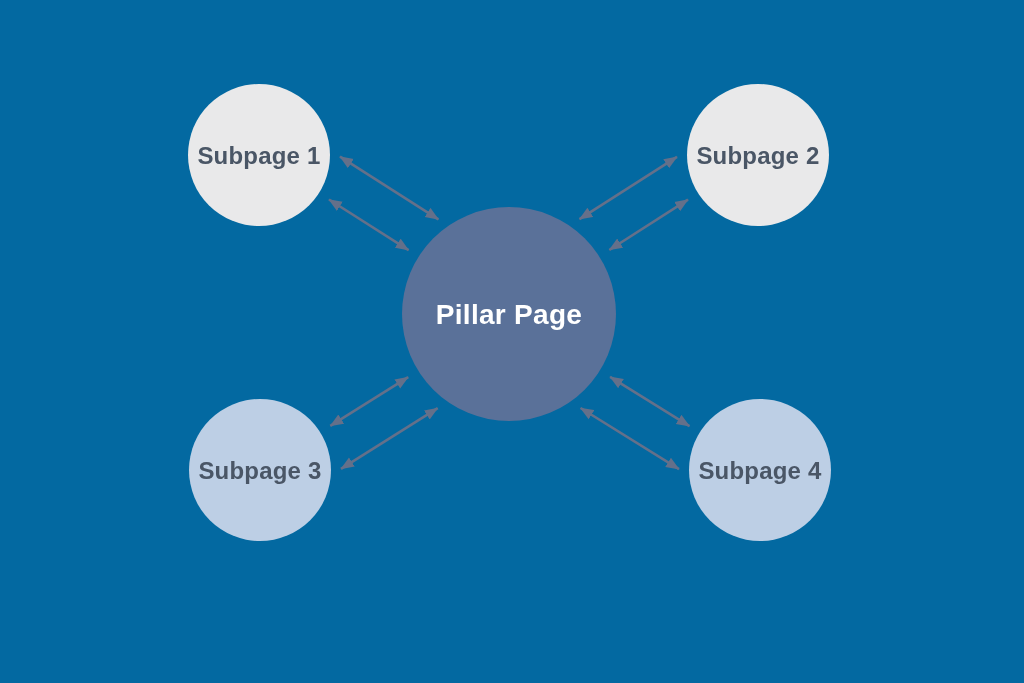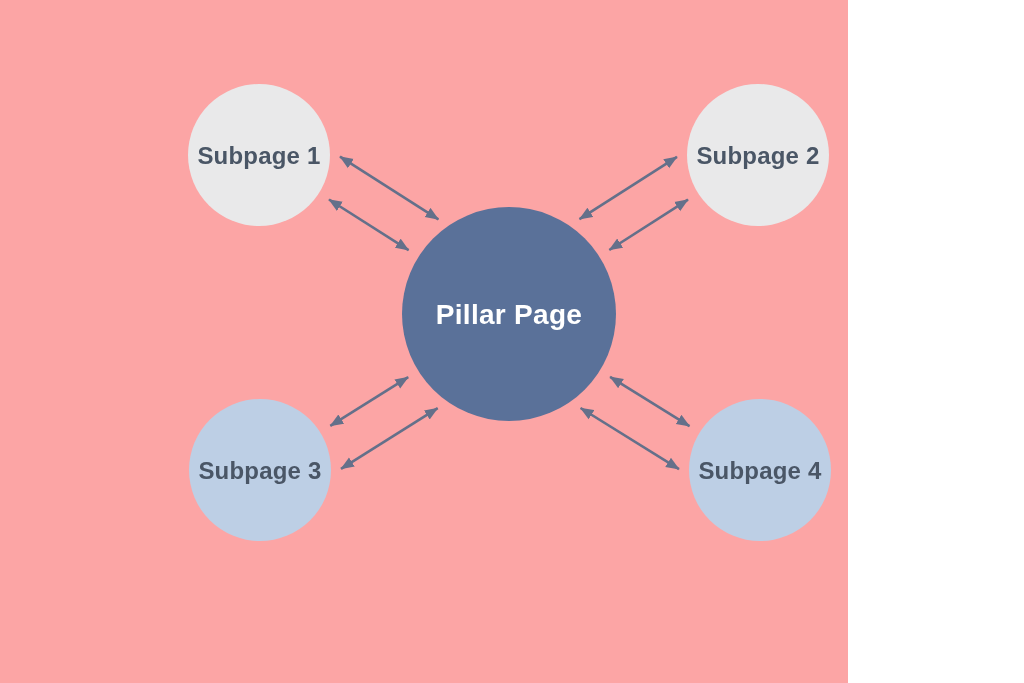--- a/index.html
+++ b/index.html
@@ -6,23 +6,23 @@
     margin: 0;
     padding: 0;
     background: #ffffff;
     width: 1024px;
     height: 683px;
     overflow: hidden;
     font-family: "Liberation Sans", sans-serif;
   }
   .stage {
     position: relative;
-    width: 848px;
+    width: 1024px;
     height: 683px;
-    background: #fca5a5;
+    background: #0369a1;
   }
   svg { display: block; }
   .node-text {
     font-family: "Liberation Sans", "DejaVu Sans", sans-serif;
     font-weight: 700;
     text-anchor: middle;
     dominant-baseline: central;
   }
   .pillar-text  { font-size: 28px; letter-spacing: 0.3px; }
   .subpage-text { font-size: 24px; letter-spacing: 0.2px; }

